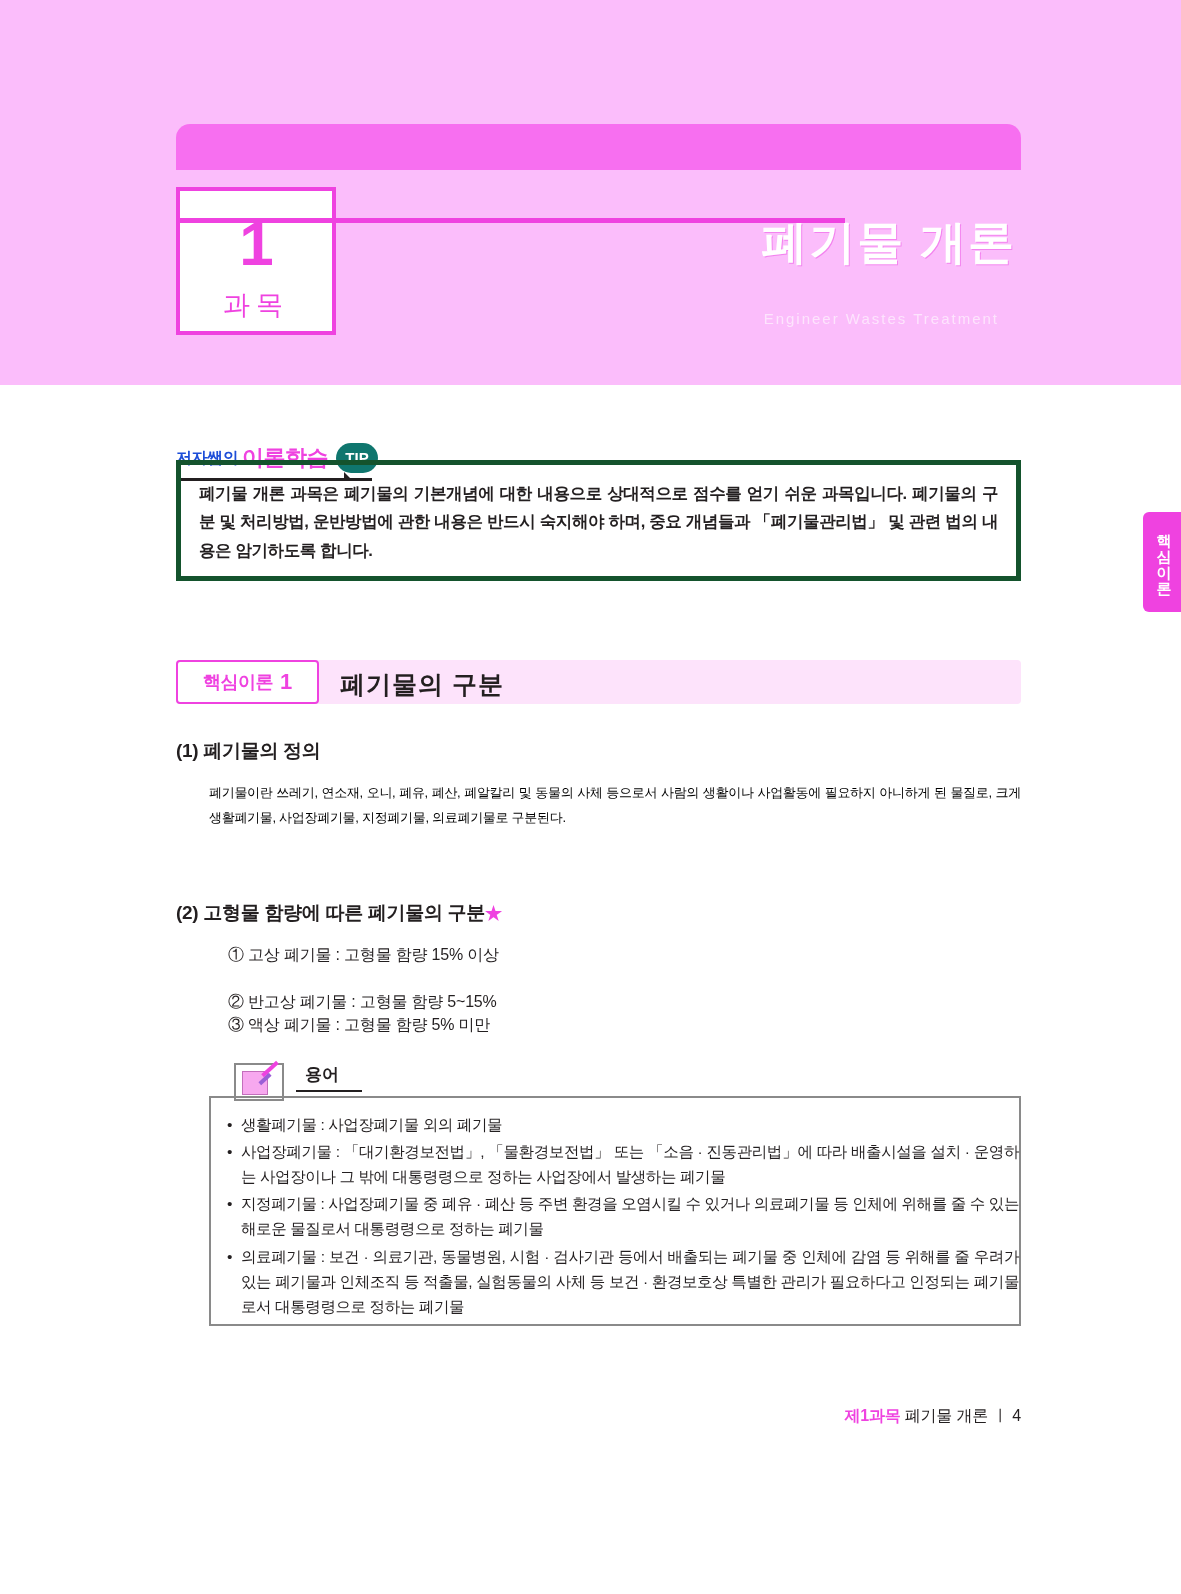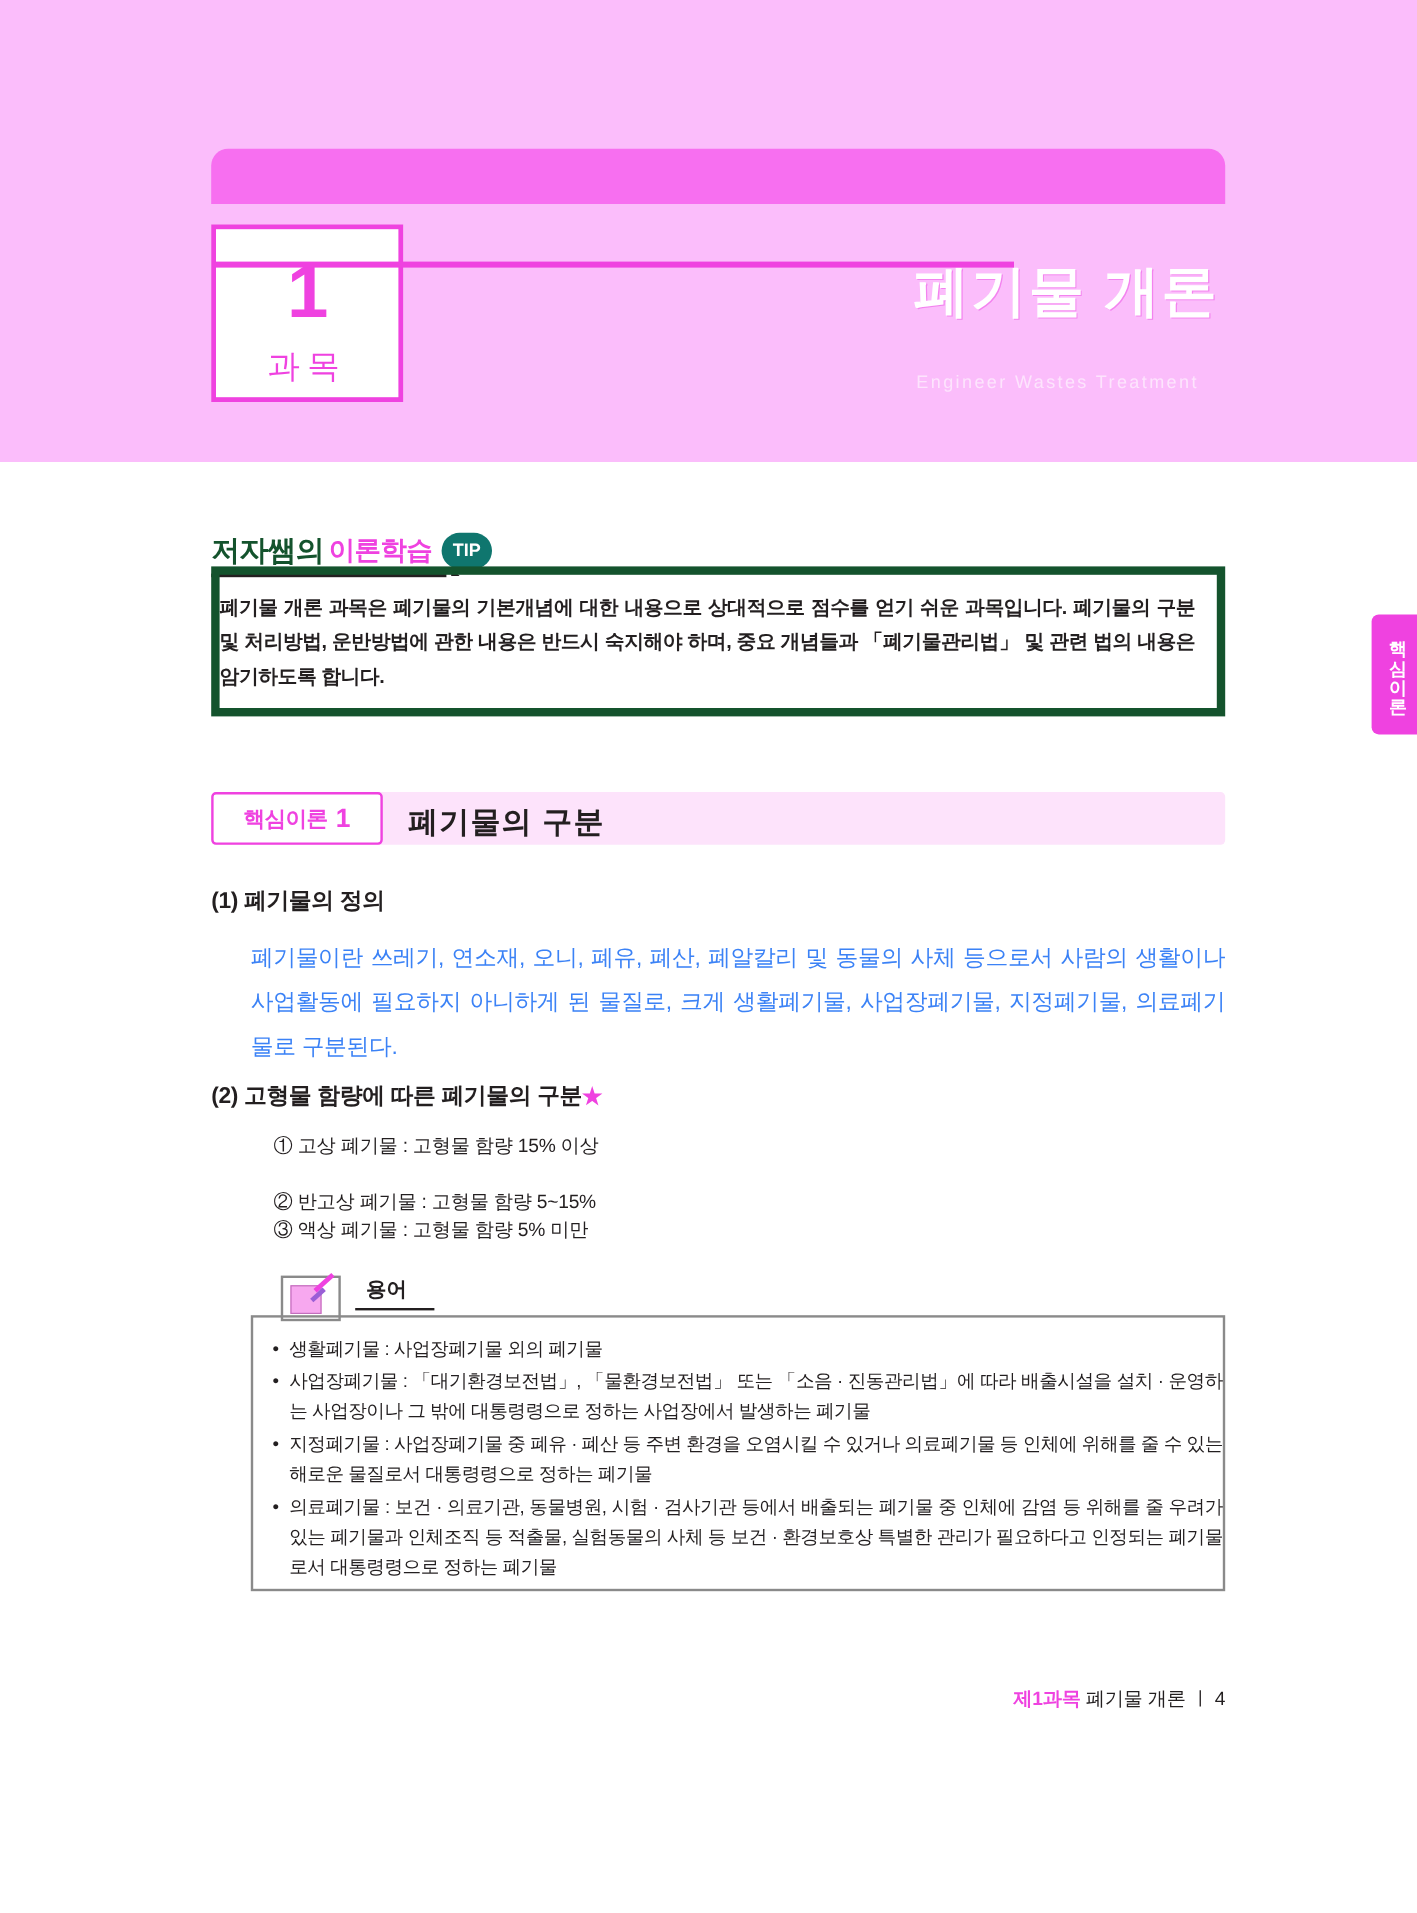--- a/index.html
+++ b/index.html
@@ -115,23 +115,23 @@
   
   .tip-head {
     position: absolute;
     left: 176px;
     top: 443px;
     display: flex;
     align-items: center;
     gap: 4px;
   }
   .tip-head .t1 {
-    font-size: 24px;
-    font-weight: bold;
-    color: #14532d;
+    font-size: 16px;
+    font-weight: bold;
+    color: #1d4ed8;
     letter-spacing: -0.5px;
   }
   .tip-head .t2 {
     font-size: 22px;
     font-weight: bold;
     color: #ef42e0;
     letter-spacing: -0.5px;
   }
   .tip-badge {
     width: 42px;
@@ -160,26 +160,26 @@
     position: absolute;
     left: 176px;
     top: 478px;
     width: 196px;
     height: 3px;
     background: #231f20;
   }
   .tip-box {
     position: absolute;
     left: 176px;
-    top: 472px;
+    top: 460px;
     width: 845px;
     min-height: 107px;
-    border: 7px solid #14532d;
-    box-sizing: border-box;
-    padding: 14px 18px 12px 0;
+    border: 5px solid #14532d;
+    box-sizing: border-box;
+    padding: 14px 18px 12px 18px;
   }
   .tip-box p {
     margin: 0;
     font-size: 16.5px;
     font-weight: bold;
     color: #231f20;
     line-height: 1.72;
     text-align: justify;
     letter-spacing: -0.4px;
   }
@@ -237,22 +237,22 @@
     font-weight: bold;
     color: #231f20;
     letter-spacing: -0.3px;
   }
   .sec-head .star {
     color: #ef42e0;
     font-size: 17px;
   }
   .para {
     position: absolute;
-    font-size: 19px;
-    color: #3b82f6;
+    font-size: 13px;
+    color: #000000;
     line-height: 1.95;
     text-align: justify;
     letter-spacing: -0.3px;
   }
   .item {
     position: absolute;
     font-size: 16px;
     color: #231f20;
     letter-spacing: -0.2px;
   }

